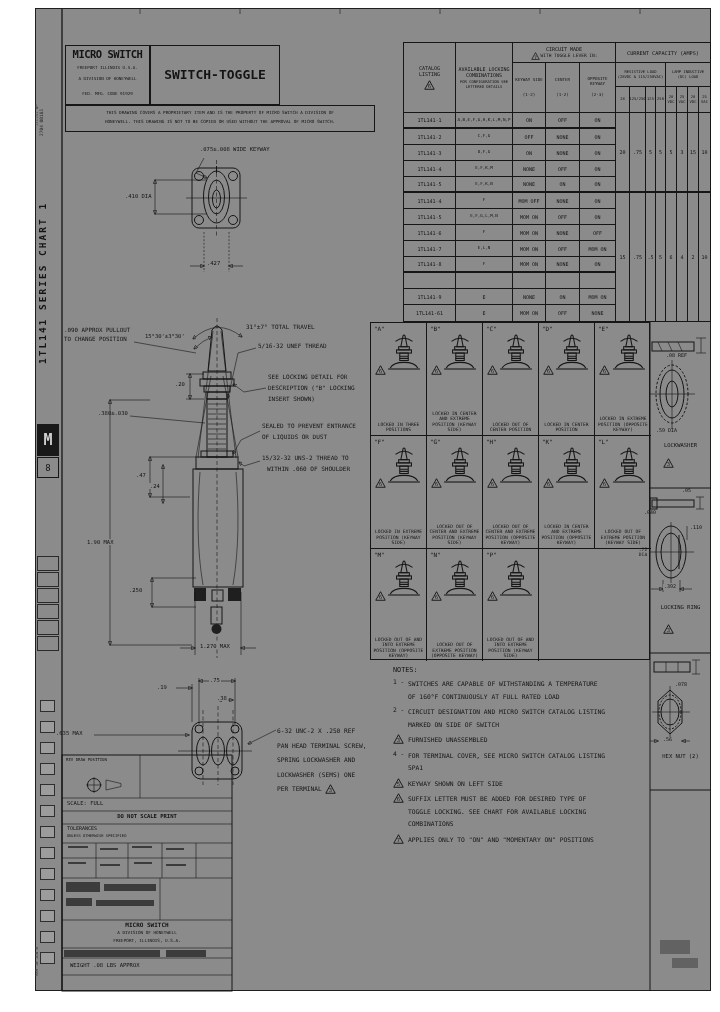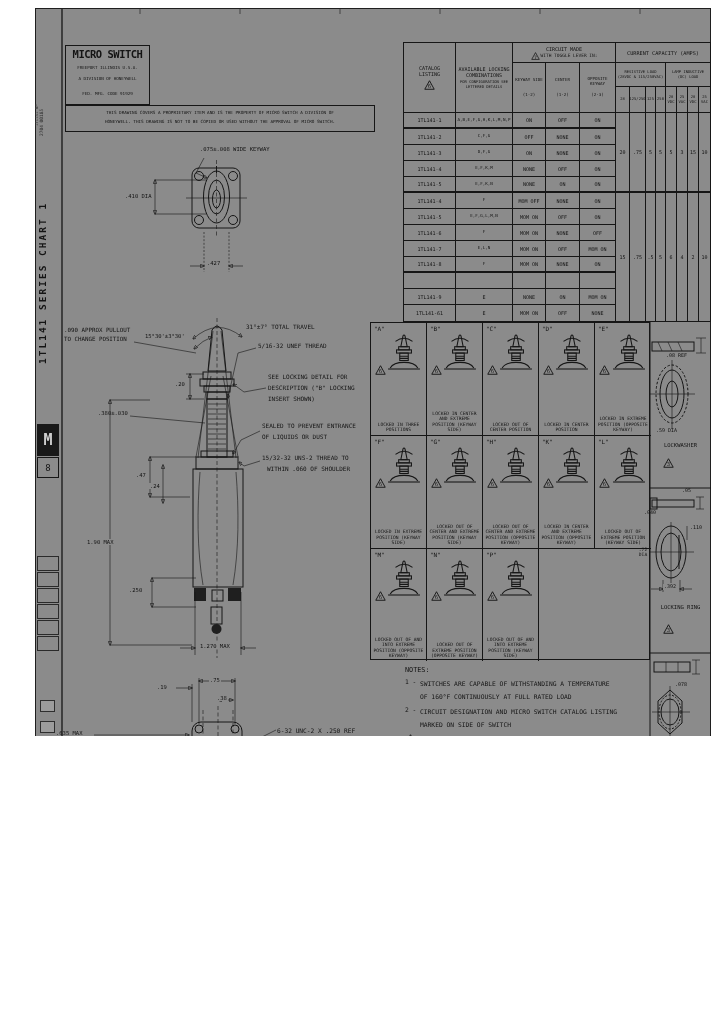--- a/index.html
+++ b/index.html
@@ -1,16 +1,16 @@
 <!DOCTYPE html>
 <html><head>
 <meta charset="utf-8">
 <style>
   html,body{margin:0;padding:0;background:#fff;}
-  .screen{position:relative;width:720px;height:736px;background:#ffffff;overflow:hidden;
+  .screen{position:relative;width:720px;height:1012px;background:#ffffff;overflow:hidden;
           font-family:"DejaVu Sans Mono",monospace;color:#141414;}
   .page{position:absolute;left:35px;top:8px;width:676px;height:983px;background:#8b8b8b;
         border:1px solid #1f1f1f;box-sizing:border-box;}
   svg.art{position:absolute;left:0;top:0;width:720px;height:1012px;}
   svg.art line,svg.art path,svg.art rect,svg.art circle,svg.art ellipse,svg.art polygon{stroke:#161616;fill:none;stroke-width:1;}
   svg.art .w{stroke-width:.6;}
   svg.art .s12{stroke-width:1.3;}
   svg.art .dsh{stroke-dasharray:4 2.5;}
   svg.art .dsh2{stroke-dasharray:2 1.6;}
   svg.art .teeth{stroke-dasharray:2.5 1.8;}
@@ -40,21 +40,21 @@
   .lcell{position:relative;border-right:1px solid #161616;border-bottom:1px solid #161616;box-sizing:border-box;}
   .lfill{border-bottom:none;}
   .lt{position:absolute;left:3px;top:2px;font-size:6px;}
   .ltri{position:absolute;left:4px;top:42px;}
   .licon{position:absolute;right:5px;top:9px;}
   .desc{position:absolute;left:1px;right:1px;bottom:2px;font-size:4.6px;line-height:5.6px;text-align:center;white-space:normal;}
   .tri3{width:11px;height:10px;display:inline-block;}
   .tri3 path{fill:none;stroke:#141414;stroke-width:1;}
   .tri3 text{font-family:"DejaVu Sans Mono",monospace;font-size:6px;fill:#141414;text-anchor:middle;stroke:none;}
   
-  .notes{position:absolute;left:405px;top:666px;width:260px;}
+  .notes{position:absolute;left:393px;top:666px;width:260px;}
   .ntitle{font-size:6.8px;margin-bottom:4px;}
   .nitem{display:flex;margin-bottom:3px;}
   .nmark{width:15px;flex:0 0 15px;font-size:6.3px;}
   .nlines{font-size:6.3px;line-height:12.5px;}
   .nlines div{white-space:nowrap;}
   
   .mlogo{position:absolute;left:37px;top:424px;width:22px;height:32px;background:#191919;color:#cfcfcf;
          display:flex;align-items:center;justify-content:center;font-size:15px;font-weight:bold;}
   .sheet{position:absolute;left:37px;top:457px;width:22px;height:21px;border:1px solid #161616;box-sizing:border-box;
          display:flex;align-items:center;justify-content:center;font-size:9px;}
@@ -216,20 +216,23 @@
     <rect class="sm2" x="660" y="940" width="30" height="14"></rect>
     <rect class="sm2" x="672" y="958" width="26" height="10"></rect>
     <path class="sm" d="M68,846 h20 v2 h-20 z M100,848 h18 v2 h-18 z M132,846 h20 v2 h-20 z M166,848 h18 v2 h-18 z M68,862 h18 v2 h-18 z M100,864 h20 v2 h-20 z M134,862 h18 v2 h-18 z M166,864 h20 v2 h-20 z"></path>
   </svg>
 
   <div class="box" style="left:65px;top:45px;width:85px;height:60px">
     <div class="t ctr" style="left:0;right:0;top:3px;font-size:10.5px;font-weight:bold;letter-spacing:-.5px">MICRO SWITCH</div>
     <div class="t ctr" style="left:0;right:0;top:20px;font-size:4.2px">FREEPORT ILLINOIS U.S.A.</div>
     <div class="t ctr" style="left:0;right:0;top:31px;font-size:4.2px">A DIVISION OF HONEYWELL</div>
     <div class="t ctr" style="left:0;right:0;top:46px;font-size:4.2px">FED. MFG. CODE 91929</div>
+  </div>
+  <div class="box" style="left:150px;top:45px;width:130px;height:60px">
+    <div class="t ctr" style="left:0;right:0;top:22px;font-size:13px;font-weight:bold">SWITCH-TOGGLE</div>
   </div>
   <div class="box" style="left:65px;top:105px;width:310px;height:27px">
     <div class="t ctr" style="left:0;right:0;top:5px;font-size:4.3px">THIS DRAWING COVERS A PROPRIETARY ITEM AND IS THE PROPERTY OF MICRO SWITCH A DIVISION OF</div>
     <div class="t ctr" style="left:0;right:0;top:14px;font-size:4.3px">HONEYWELL. THIS DRAWING IS NOT TO BE COPIED OR USED WITHOUT THE APPROVAL OF MICRO SWITCH.</div>
   </div>
 
   <div class="t vert" style="left:35px;top:16px;height:110px;font-size:4px;color:#3c3c3c">1TL141 NP</div>
   <div class="t vert" style="left:40px;top:58px;height:78px;font-size:4.5px;color:#2e2e2e">2704 00185</div>
   <div class="t vert ctr" style="left:38px;top:138px;height:290px;font-size:9.5px;font-weight:bold;letter-spacing:2px">1TL141 SERIES CHART 1</div>
   <div class="mlogo">

